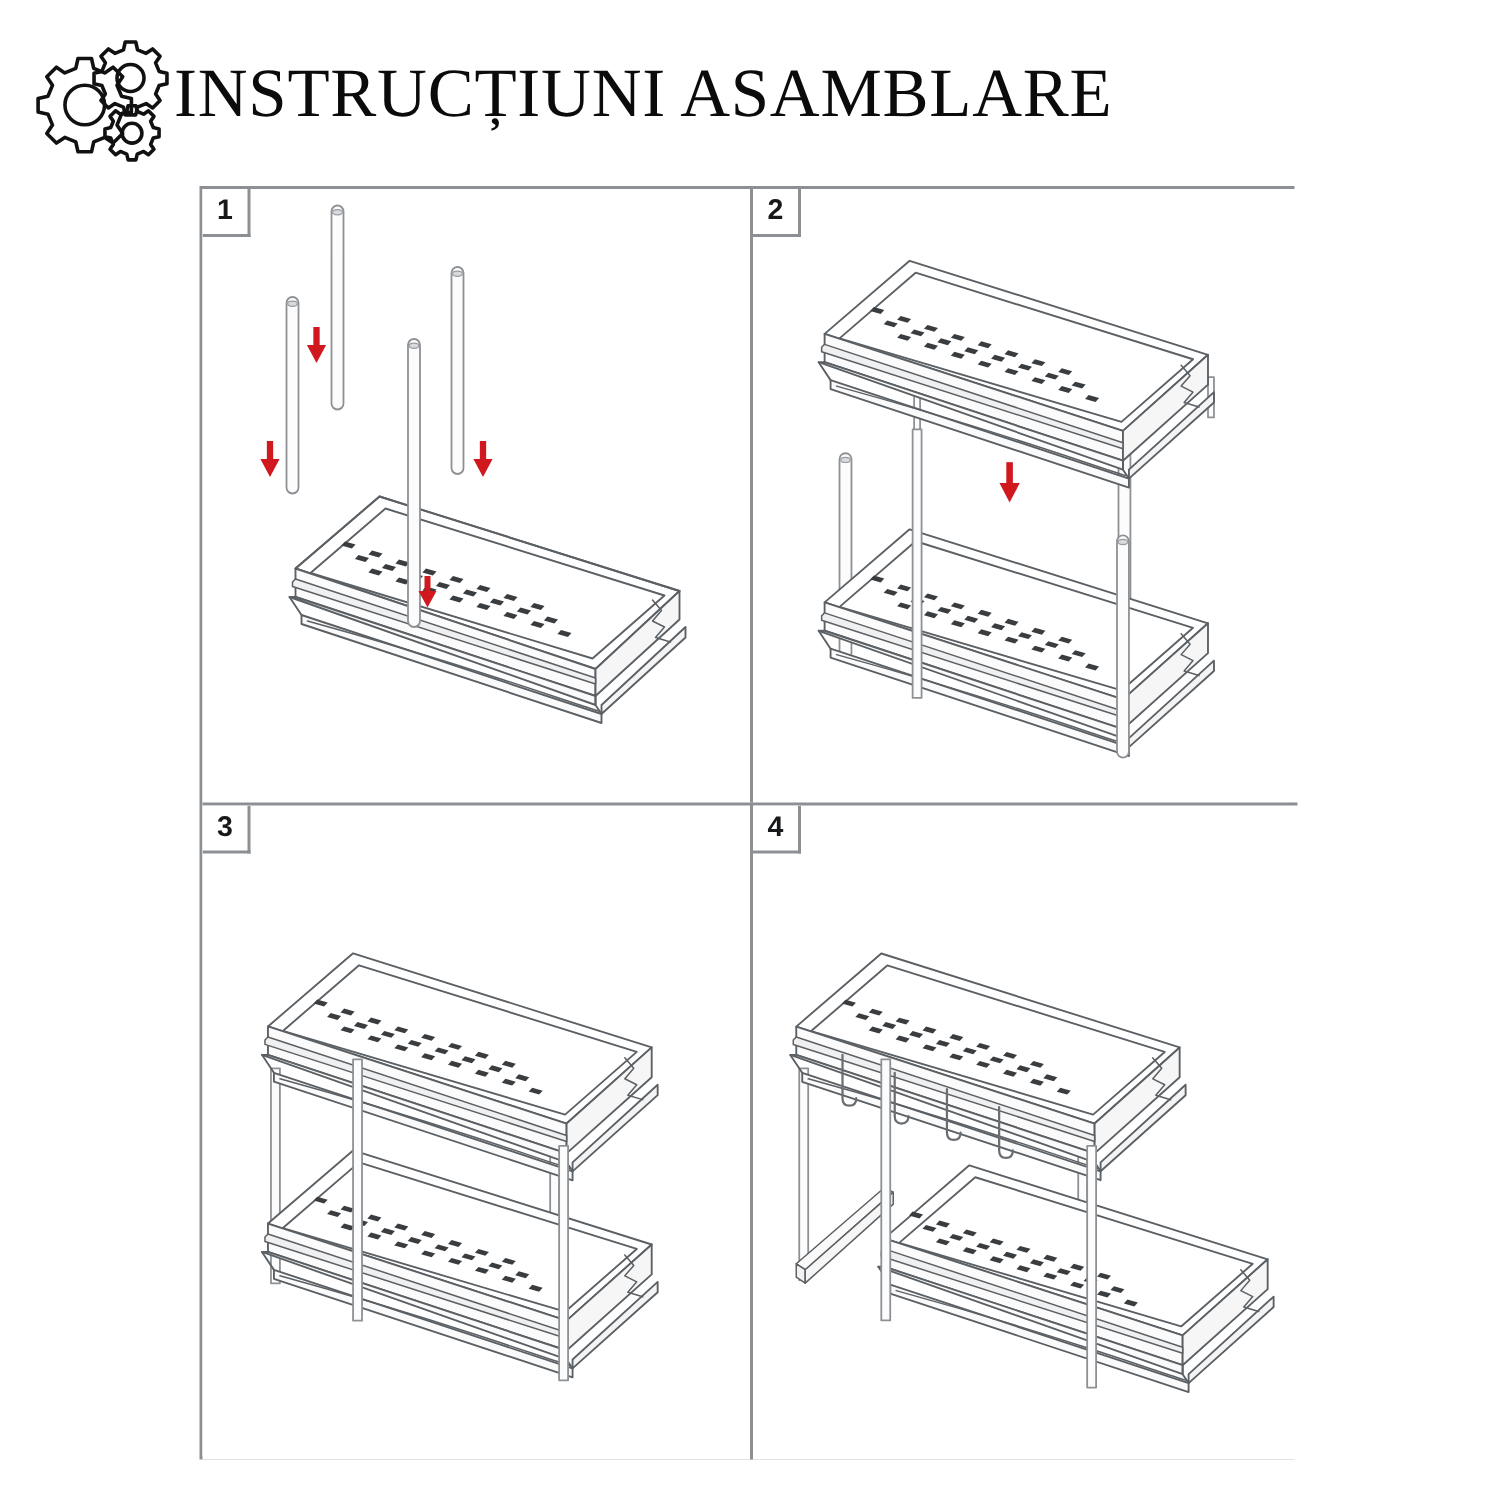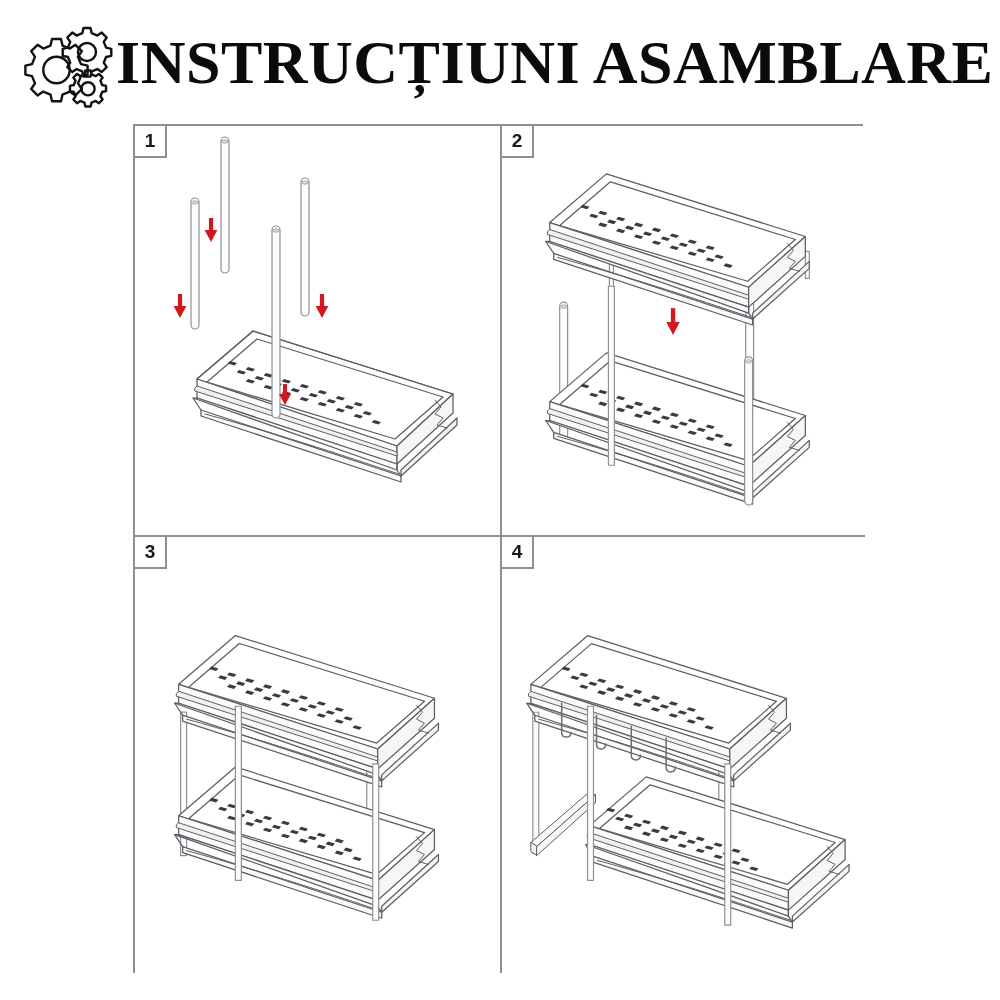--- a/index.html
+++ b/index.html
@@ -35,26 +35,26 @@
     left: 22px;
     top: 26px;
     width: 96px;
     height: 88px;
   }
   #doc-title {
     position: absolute;
     left: 116px;
     top: 26px;
     font-family: "Liberation Serif", "DejaVu Serif", serif;
-    font-size: 62px;
+    font-size: 46px;
     line-height: 72px;
     letter-spacing: 0.5px;
     color: #0b0b0b;
     white-space: nowrap;
-    font-weight: 700;
+    font-weight: 400;
   }
 
   
   #panel-grid {
     position: absolute;
     left: 133px;
     top: 124px;
     width: 730px;
     height: 849px;
     border: 2px solid #8c9094;

